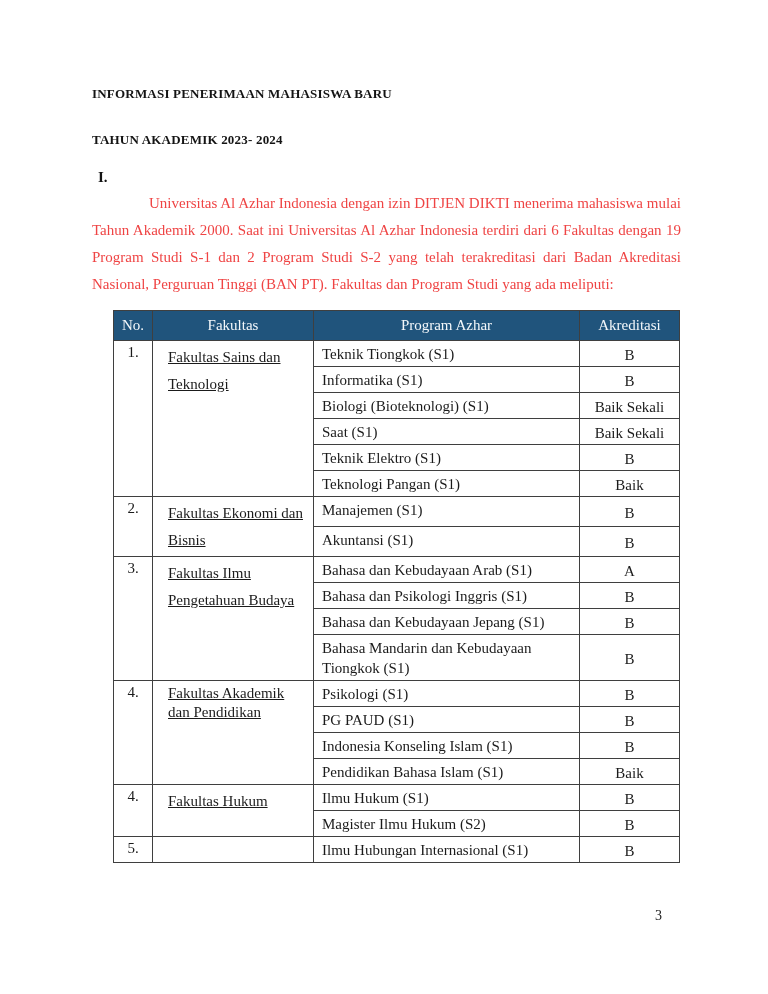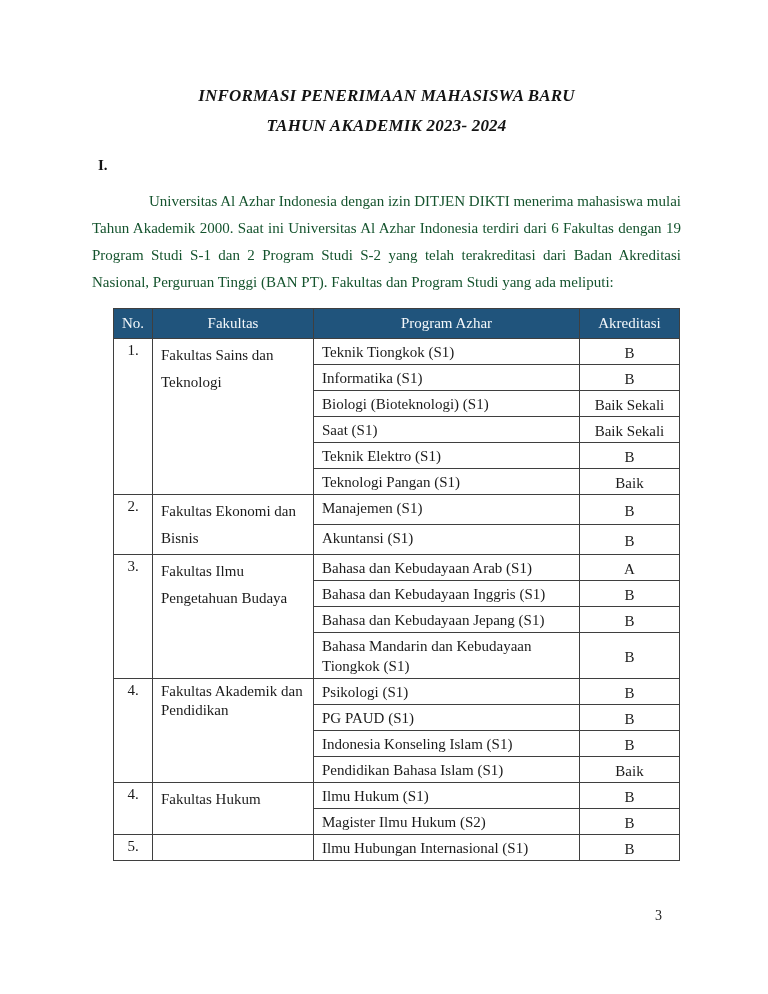--- a/index.html
+++ b/index.html
@@ -2,49 +2,49 @@
 <html style="--hdr-bg: #20547C; --hdr-fg: #F4F8FB;"><head>
 <meta charset="utf-8">
 <style>
   html, body { margin:0; padding:0; background:#ffffff; }
   .page {
     position:relative; width:768px; height:994px; background:#ffffff;
     font-family:"Liberation Serif", serif; color:#1b1b1b; overflow:hidden;
   }
   .content { position:absolute; left:92px; top:0; width:589px; }
   .doc-title {
-    margin-top:86px; text-align:center; font-weight:bold; font-size:17px;
-    letter-spacing:0.2px; color:#141414;font-style:italic;
+    margin-top:86px; text-align:left; font-weight:bold; font-size:13px;
+    letter-spacing:0.2px; color:#141414;
   }
-  .doc-title2 { margin-top:10px; }
+  .doc-title2 { margin-top:30px; }
   .section-heading {
     margin-top:21px; display:flex; font-weight:bold; font-size:15px;
     padding-left:6px; color:#141414;
   }
   .sec-num { width:39px; flex:0 0 39px; }
   .body-para {
-    margin:14px 0 0 0; font-size:15px; line-height:27px;
-    text-align:justify; text-indent:57px; color:#14532d;
+    margin:4px 0 0 0; font-size:15px; line-height:27px;
+    text-align:justify; text-indent:57px; color:#ef4444;
   }
   table.faculty-table {
     margin:12px 0 0 21px; border-collapse:collapse; width:566px;
     font-size:15px; table-layout:fixed;
   }
   .faculty-table th, .faculty-table td { border:1px solid #3f3f3f;margin-left:12px; }
   .faculty-table th {
     background:var(--hdr-bg, #20547C); color:var(--hdr-fg, #F4F8FB);
     font-weight:normal; height:27px; text-align:center; font-size:15px;
   }
   .faculty-table tr { height:26px; }
   col.c-no  { width:39px; }
   col.c-fak { width:161px; }
   col.c-prog{ width:266px; }
   col.c-akr { width:100px; }
   td.cell-no  { text-align:center; vertical-align:top; padding-top:3px; }
-  td.cell-fak { vertical-align:top; padding:3px 6px 2px 8px; line-height:27px; }
+  td.cell-fak { vertical-align:top; padding:3px 6px 2px 15px; line-height:27px;text-decoration:underline; }
   td.cell-fak.tight { line-height:19px; }
   td.cell-prog{ vertical-align:top; padding:3px 6px 2px 8px; line-height:20px; }
   td.cell-akr { text-align:center; vertical-align:middle; padding-top:5px; }
   .page-number { position:absolute; left:655px; top:908px; font-size:14px; color:#222; }
 </style>
 </head>
 <body>
 
 <div class="page">
   <div class="content">
@@ -111,21 +111,21 @@
             <td class="cell-prog">Akuntansi (S1)</td>
             <td class="cell-akr">B</td>
           </tr>
           <tr>
             <td class="cell-no" rowspan="4">3.</td>
             <td class="cell-fak" rowspan="4">Fakultas Ilmu Pengetahuan Budaya</td>
             <td class="cell-prog">Bahasa dan Kebudayaan Arab (S1)</td>
             <td class="cell-akr">A</td>
           </tr>
           <tr>
-            <td class="cell-prog">Bahasa dan Kebudayaan Inggris (S1)</td>
+            <td class="cell-prog">Bahasa dan Psikologi Inggris (S1)</td>
             <td class="cell-akr">B</td>
           </tr>
           <tr>
             <td class="cell-prog">Bahasa dan Kebudayaan Jepang (S1)</td>
             <td class="cell-akr">B</td>
           </tr>
           <tr>
             <td class="cell-prog">Bahasa Mandarin dan Kebudayaan Tiongkok (S1)</td>
             <td class="cell-akr">B</td>
           </tr>

